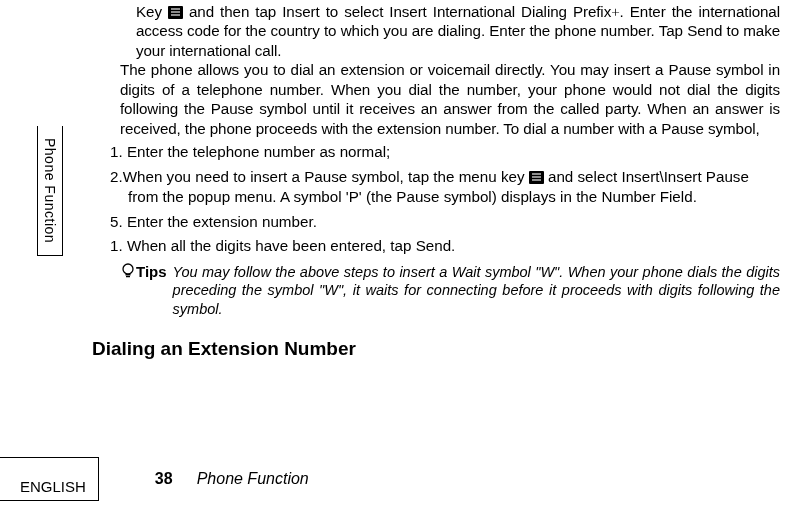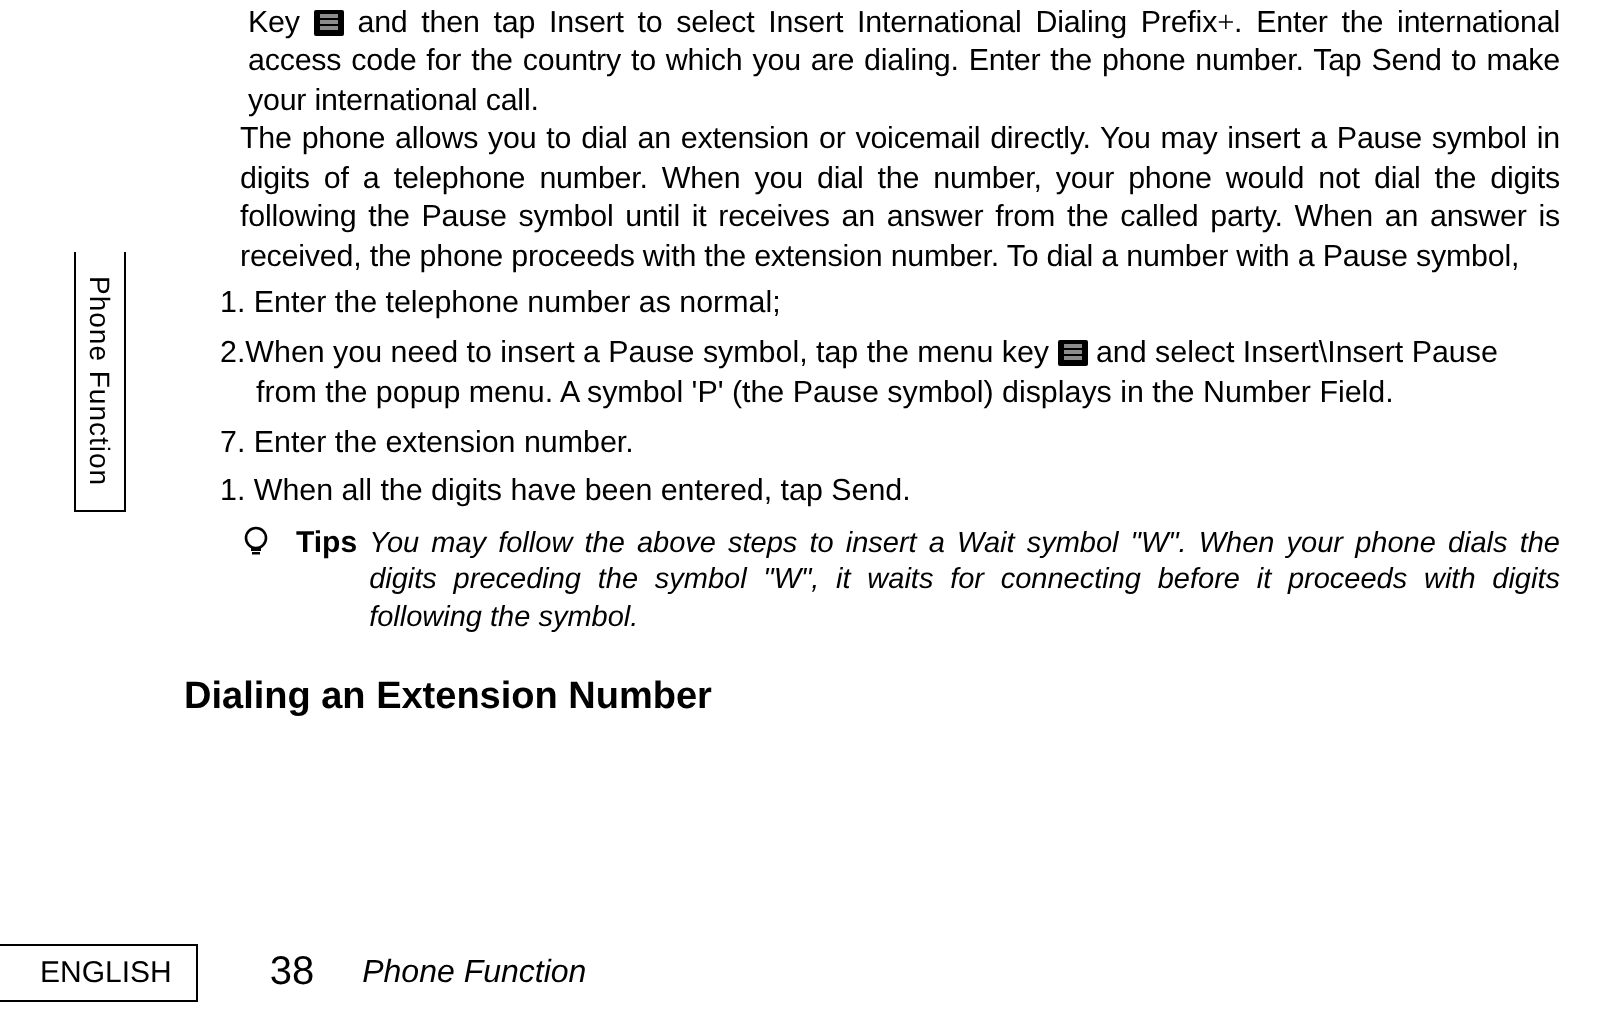--- a/index.html
+++ b/index.html
@@ -36,21 +36,21 @@
   .body-text {
     font-size: 15.2px;
     line-height: 1.28;
     letter-spacing: -0.1px;
     text-align: justify;
   }
   .narrow { font-stretch: condensed; font-family: "Arial Narrow", Arial, sans-serif; }
 
   .para-top {
     margin-top: 2px;
-    margin-left: 32px;
+    margin-left: 44px;
   }
 
   h2.section {
     font-size: 19px;
     font-weight: bold;
     margin-top: 20px;
     margin-bottom: 4px;
   }
 
   .sub {
@@ -71,21 +71,21 @@
     display: flex;
     align-items: flex-start;
     gap: 6px;
   }
   .tips-label {
     font-weight: bold;
     font-size: 15px;
     white-space: nowrap;
     display: flex;
     align-items: center;
-    gap: 12px;
+    gap: 0;
   }
   .tips-body {
     font-size: 14.5px;
     line-height: 1.28;
     text-align: justify;
     font-style: italic;
   }
 
   .icon-menu {
     display: inline-block;
@@ -136,25 +136,25 @@
     position: absolute;
     left: 0;
     right: 0;
     bottom: 14px;
     display: flex;
     align-items: center;
   }
   .footer .lang {
     border: 1px solid #000;
     border-left: none;
-    padding: 5px 12px 5px 20px;
+    padding: 20px 12px 5px 20px;
     font-size: 15px;
     margin-right: 36px;
   }
-  .footer .pagenum { font-weight: normal; font-size: 20px; margin-right: 24px; }
+  .footer .pagenum { font-weight: bold; font-size: 16px; margin-right: 24px; margin-left: 20px; }
   .footer .sec { font-style: italic; font-size: 16px; }
 
   .plus { font-family: serif; }
 </style>
 </head>
 <body>
 
 <div class="page">
 
   <div class="side-tab">
@@ -170,21 +170,21 @@
 
     <p class="body-text narrow sub">The phone allows you to dial an extension or voicemail directly. You may insert a Pause symbol in digits of a telephone number. When you dial the number, your phone would not dial the digits following the Pause symbol until it receives an answer from the called party. When an answer is received, the phone proceeds with the extension number. To dial a number with a Pause symbol,</p>
 
     <p class="list-item">1. Enter the telephone number as normal;</p>
 
     <p class="list-item">
       <span>2.When you need to insert a Pause symbol, tap the menu key </span><span class="icon-menu"></span><span> and select Insert\Insert Pause</span>
       <span class="cont">from the popup menu. A symbol 'P' (the Pause symbol) displays in the Number Field.</span>
     </p>
 
-    <p class="list-item">7. Enter the extension number.</p>
+    <p class="list-item">5. Enter the extension number.</p>
     <p class="list-item">1. When all the digits have been entered, tap Send.</p>
 
     <div class="tips-row">
       <span class="tips-label">
         <svg class="bulb" viewBox="0 0 16 16">
           <circle cx="8" cy="6" r="5" fill="none" stroke="#000" stroke-width="1.3"></circle>
           <path d="M5.5 11 h5 v1.5 h-5 z M6 13 h4 v1.2 h-4 z" fill="#000"></path>
         </svg>
         <span>Tips</span>
       </span>

